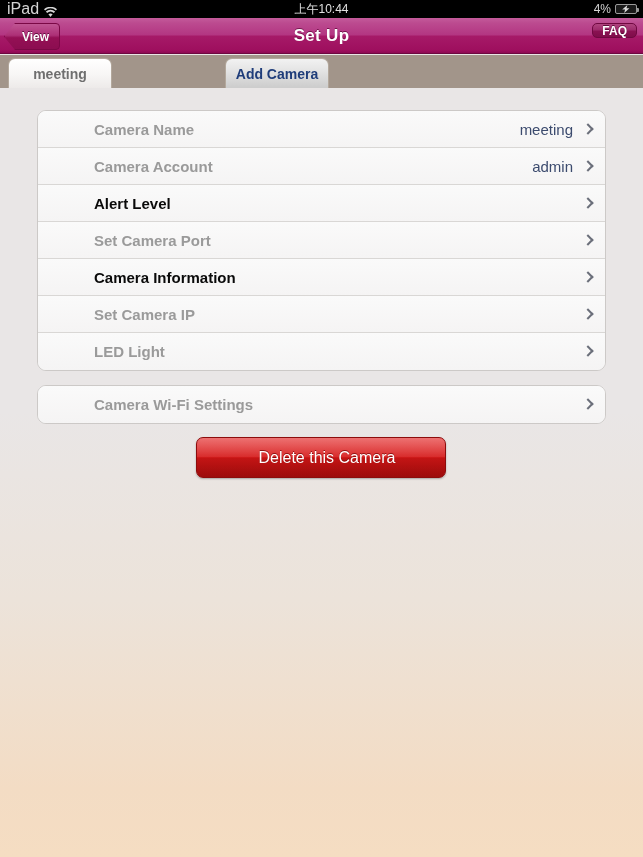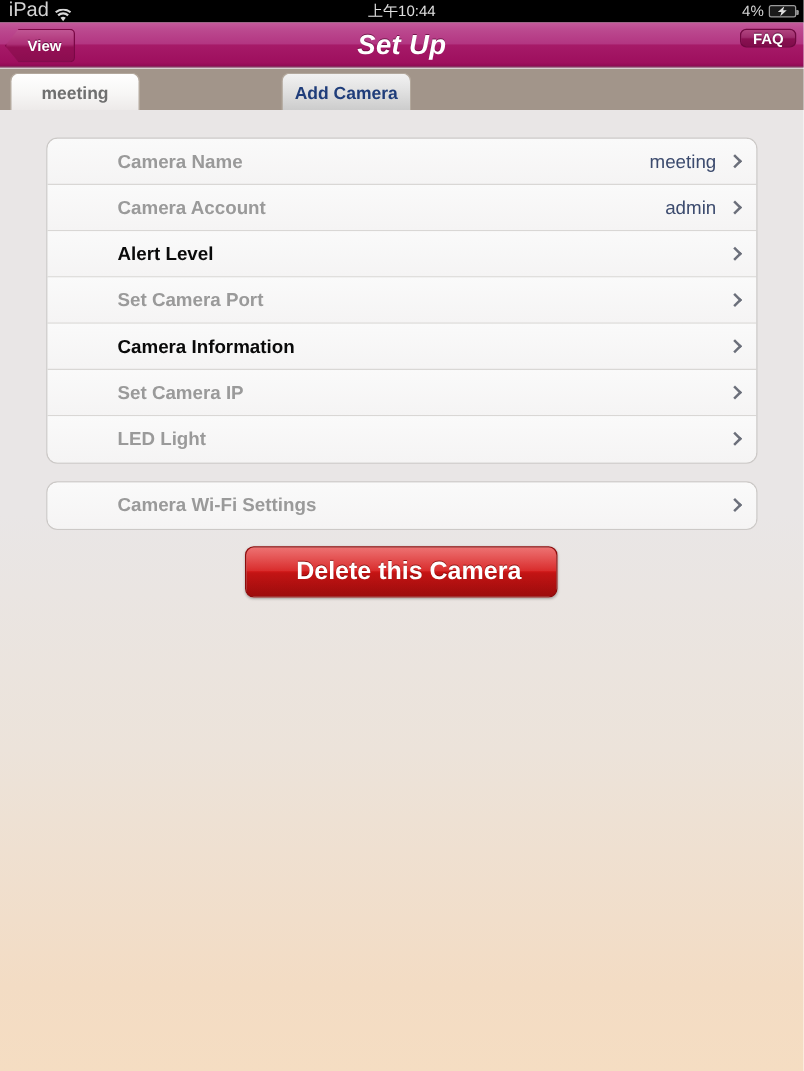--- a/index.html
+++ b/index.html
@@ -106,26 +106,25 @@
                 #b33682 48%,
                 #a61a68 52%,
                 #9e0f5e 92%,
                 #8e0a53 100%);
     border-bottom: 1px solid #6d0840;
     display: flex;
     align-items: center;
     justify-content: center;
   }
   #nav-title {
-    font-size: 22px;
+    font-size: 17px;
     font-weight: bold;
     color: #ffffff;
     text-shadow: 0 -1px 0 rgba(80,0,45,.65);
     letter-spacing: .3px;
-    font-style: italic;
   }
   #back-button {
     position: absolute;
     left: 4px; top: 5px;
     height: 27px;
     padding: 0 10px 0 17px;
     display: flex;
     align-items: center;
     justify-content: center;
     font-size: 12px;
@@ -287,22 +286,22 @@
       linear-gradient(to bottom,
         rgba(255,255,255,.30) 0%,
         rgba(255,255,255,.06) 48%,
         rgba(255,255,255,0) 49%,
         rgba(0,0,0,.08) 100%),
       linear-gradient(to bottom, #e53434 0%, #d61f1f 48%, #c41414 52%, #aa0d0d 100%);
     box-shadow: 0 1px 2px rgba(0,0,0,.28);
     cursor: pointer;
   }
   #delete-button span {
-    font-size: 20px;
-    font-weight: bold;
+    font-size: 16px;
+    font-weight: normal;
     color: #ffffff;
     text-shadow: 0 -1px 0 rgba(110,0,0,.7);
     padding-left: 12px;
   }
 </style>
 </head>
 <body>
 
 <div id="screen">
 

